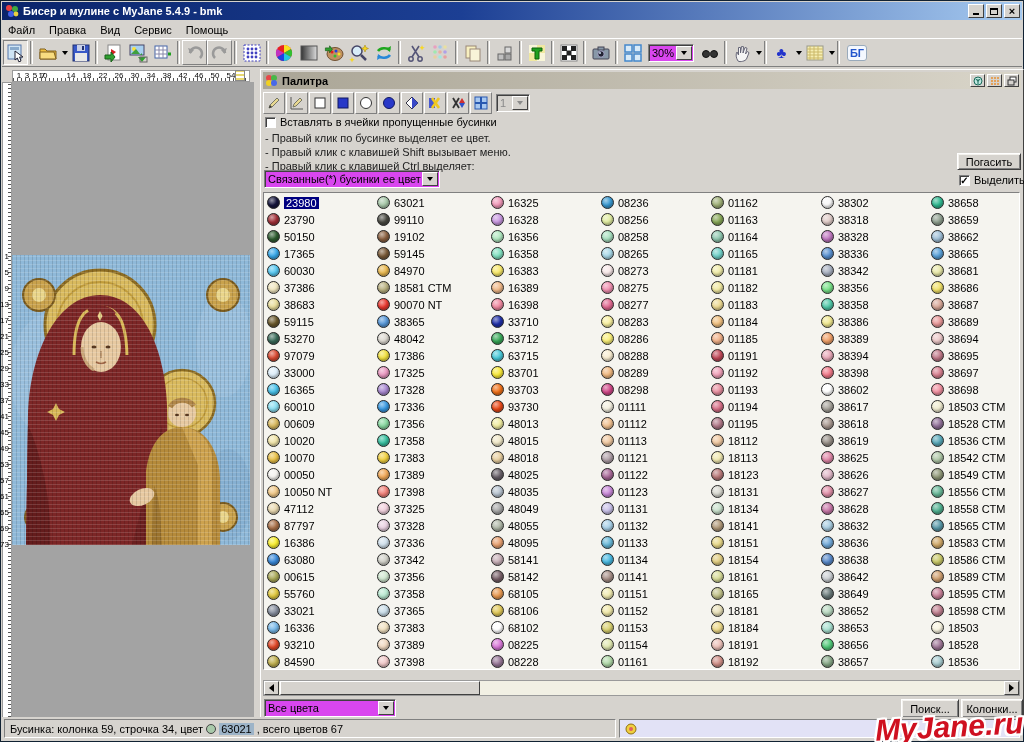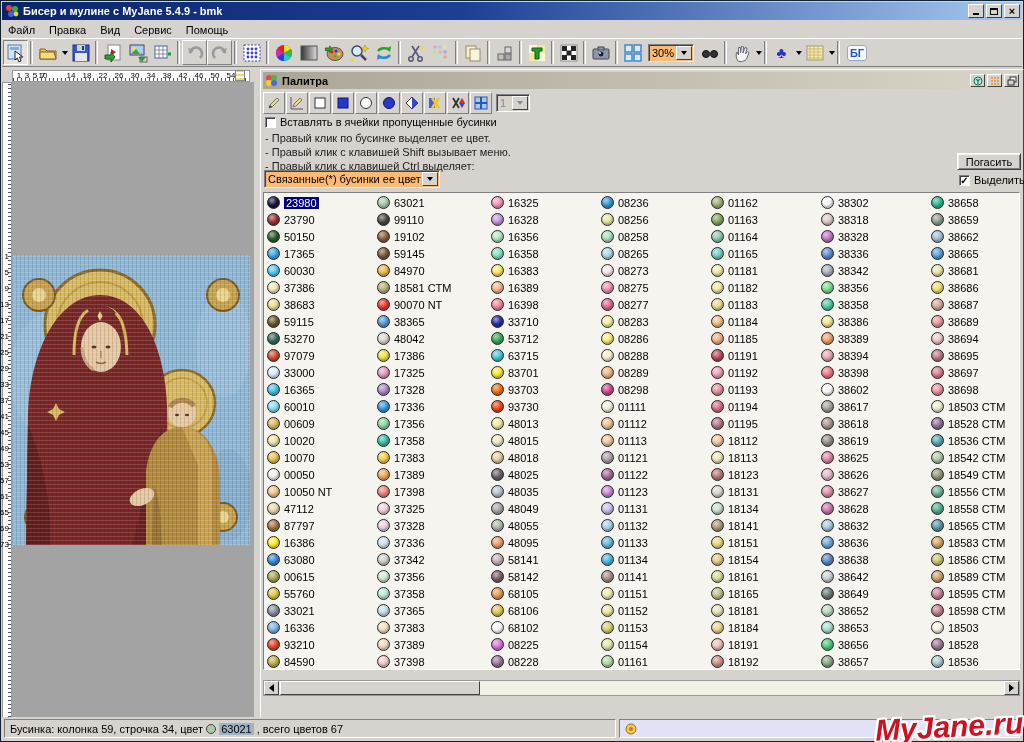--- a/index.html
+++ b/index.html
@@ -18,21 +18,21 @@
 .menubar { position:absolute; left:1px; top:19px; right:1px; height:18px; display:flex; align-items:flex-end; }
 .mitem { padding:2px 8px 2px 6px; }
 
 .toolbar { position:absolute; left:1px; top:37px; right:1px; height:29px; border-top:1px solid #fff; border-bottom:1px solid #808080; display:flex; align-items:center; padding:0 1px; }
 .tbtn { width:25px; height:25px; display:flex; align-items:center; justify-content:center; position:relative; flex:none; }
 .tbtn.raised { border:1px solid; border-color:#fff #808080 #808080 #fff; }
 .tbtn.pressed { border:1px solid; border-color:#808080 #fff #fff #808080; background:#e6e3de; }
 .tsep { width:3px; height:23px; border-left:1px solid #808080; border-right:1px solid #fff; margin:0 2px; flex:none; }
 .ddarr { width:0; height:0; border-left:3px solid transparent; border-right:3px solid transparent; border-top:4px solid #000; margin-left:2px; flex:none; }
 .ddwrap { display:flex; align-items:center; flex:none; }
-.combo { background:#fdba74; border:1px solid; border-color:#808080 #fff #fff #808080; box-shadow:inset 1px 1px 0 #404040; height:18px; display:flex; align-items:center; }
+.combo { background:#d946ef; border:1px solid; border-color:#808080 #fff #fff #808080; box-shadow:inset 1px 1px 0 #404040; height:18px; display:flex; align-items:center; }
 .combo .val { flex:1; padding:0 3px; white-space:nowrap; overflow:hidden; }
 .combo .cbtn { width:16px; height:14px; margin:1px; background:#d6d3ce; border:1px solid; border-color:#fff #404040 #404040 #fff; display:flex; align-items:center; justify-content:center; }
 .clubtxt { font-size:15px; color:#2233cc; font-weight:bold; }
 .bgtxt { font-size:11px; font-weight:bold; color:#2255cc; background:#f4f8ff; border:1px solid #9ab; border-radius:3px; padding:1px 2px; }
 
 .main { position:absolute; left:1px; top:66px; width:1022px; height:652px; }
 .left-pane { position:absolute; left:0; top:0; width:258px; height:652px; background:#d6d3ce; }
 .hruler { position:absolute; left:10px; top:3px; width:238px; height:12px; background:#fff; border:1px solid #9a9a9a; background-image:repeating-linear-gradient(90deg,#555 0 1px,transparent 1px 4px); background-size:100% 3px; background-position:0 100%; background-repeat:no-repeat; }
 .hruler span { position:absolute; top:0; font-size:8px; transform:translateX(-50%); }
 .hruler .rcorner { position:absolute; right:-1px; top:-1px; width:10px; height:11px; background:repeating-linear-gradient(0deg,#e8d870 0 2px,#fff 2px 4px); border:1px solid #888; }
@@ -1388,20 +1388,34 @@
       <div class="hscroll">
         <div class="sarr" style="left:0;">
             <span class="tri-l"></span>
           </div>
         <div class="sthumb"></div>
         <div class="sarr" style="right:0;">
             <span class="tri-r"></span>
           </div>
       </div>
 
+      <div class="pal-bottom">
+        <div class="combo" style="position:absolute; left:3px; top:1px; width:132px;">
+          <span class="val">Все цвета</span>
+          <span class="cbtn">
+              <span class="ddarr" style="margin:0;"></span>
+            </span>
+        </div>
+        <div class="btn" style="position:absolute; left:640px; top:1px; width:58px; height:19px;">
+            <span>Поиск...</span>
+          </div>
+        <div class="btn" style="position:absolute; left:700px; top:1px; width:62px; height:19px;">
+            <span>Колонки...</span>
+          </div>
+      </div>
     </div>
   </div>
 
   <div class="statusbar">
     <div class="spanel sp1">
       <span>Бусинка: колонка 59, строчка 34, цвет</span>
       <span class="sdot" id="statusdot" style="background: rgb(169, 201, 170);"></span>
       <span class="scode">63021</span>
       <span>, всего цветов 67</span>
     </div>

